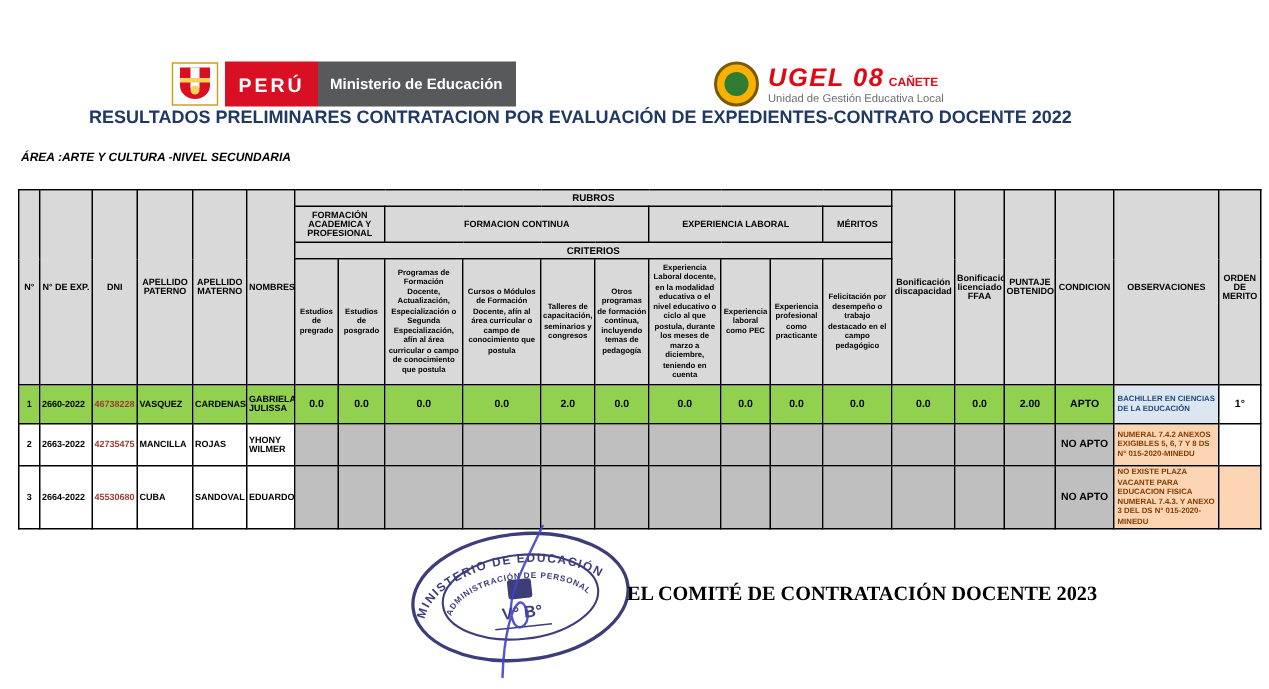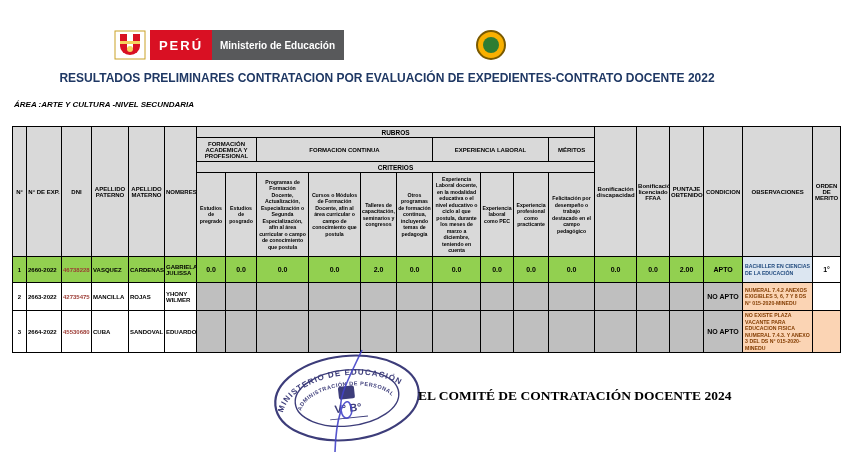--- a/index.html
+++ b/index.html
@@ -1,19 +1,19 @@
 <!DOCTYPE html>
 <html><head>
 <meta charset="utf-8">
 <style>
   * { margin:0; padding:0; box-sizing:border-box; }
   html,body { width:846px; height:459px; background:#ffffff; font-family:"Liberation Sans",sans-serif; position:relative; overflow:hidden; }
 
   
-  .logos { position:absolute; top:28px; left:0; width:846px; height:36px; }
+  .logos { position:absolute; top:39px; left:0; width:846px; height:36px; }
   .logo-peru { position:absolute; left:114px; top:2px; height:30px; display:flex; }
   .crest { width:32px; height:30px; margin-right:4px; }
   .peru-red { background:#D91023; color:#fff; font-weight:bold; font-size:13px; letter-spacing:2px; display:flex; align-items:center; justify-content:center; width:62px; height:30px; }
   .peru-gray { background:#58595B; color:#fff; font-weight:bold; font-size:10px; line-height:1.1; display:flex; align-items:center; padding-left:8px; width:132px; height:30px; }
   .logo-grl { position:absolute; left:360px; top:2px; height:30px; display:flex; align-items:center; }
   .grl-squares { width:26px; height:24px; display:grid; grid-template-columns:12px 12px; grid-template-rows:11px 11px; gap:1px; margin-right:4px; }
   .grl-squares i { display:block; }
   .grl-text { font-size:8px; font-weight:bold; color:#4D4D4F; line-height:1.0; letter-spacing:0px; }
   .logo-ugel { position:absolute; left:476px; top:2px; height:30px; display:flex; align-items:center; }
   .ugel-circle { width:30px; height:30px; border-radius:50%; background:#F9B000; border:2px solid #7a5a00; margin-right:6px; position:relative; }
@@ -65,20 +65,24 @@
       <path d="M6 4 h20 v12 a10 9 0 0 1 -10 9 a10 9 0 0 1 -10 -9 z" fill="#D91023"></path>
       <rect x="13" y="4" width="6" height="14" fill="#fff"></rect>
       <rect x="6" y="11" width="20" height="3" fill="#f4d35e"></rect>
       <circle cx="16" cy="19" r="3" fill="#f4d35e"></circle>
     </svg>
     <div class="peru-red">PERÚ</div>
     <div class="peru-gray">Ministerio de Educación</div>
   </div>
   <div class="logo-ugel">
     <span class="ugel-circle"></span>
+    <span class="ugel-main">
+      <span class="ugel-title">UGEL 08</span><span class="ugel-canete">CAÑETE</span>
+      <div class="ugel-sub">Unidad de Gestión Educativa Local</div>
+    </span>
   </div>
 </div>
 
 <div class="doc-title">RESULTADOS PRELIMINARES CONTRATACION POR EVALUACIÓN DE EXPEDIENTES-CONTRATO DOCENTE 2022</div>
 <div class="area-label">ÁREA :ARTE Y CULTURA -NIVEL SECUNDARIA</div>
 
 <table>
   <colgroup>
     <col style="width:14px">
       <col style="width:35px">
@@ -230,13 +234,13 @@
     <text font-size="5.5" fill="#3D3D7A" stroke="none" font-weight="bold" letter-spacing="0.5">
       <textPath href="#arcInner">ADMINISTRACIÓN DE PERSONAL</textPath>
     </text>
     <rect x="77" y="38" width="16" height="13" rx="2" fill="#3D3D7A" stroke="none"></rect>
     <text x="85" y="64" font-size="11" font-weight="bold" fill="#3D3D7A" stroke="none" text-anchor="middle">V° B°</text>
     <path d="M 66 70 h 38" stroke-width="1"></path>
   </g>
   <path d="M 100 2 C 88 28 74 52 80 66 C 84 76 94 66 88 56 C 82 46 74 70 73 104" stroke="#4343C8" stroke-width="1.6" fill="none" opacity="0.9"></path>
 </svg>
 
-<div class="committee">EL COMITÉ DE CONTRATACIÓN DOCENTE 2024</div>
+<div class="committee">EL COMITÉ DE CONTRATACIÓN DOCENTE 2023</div>
 
 </body></html>

